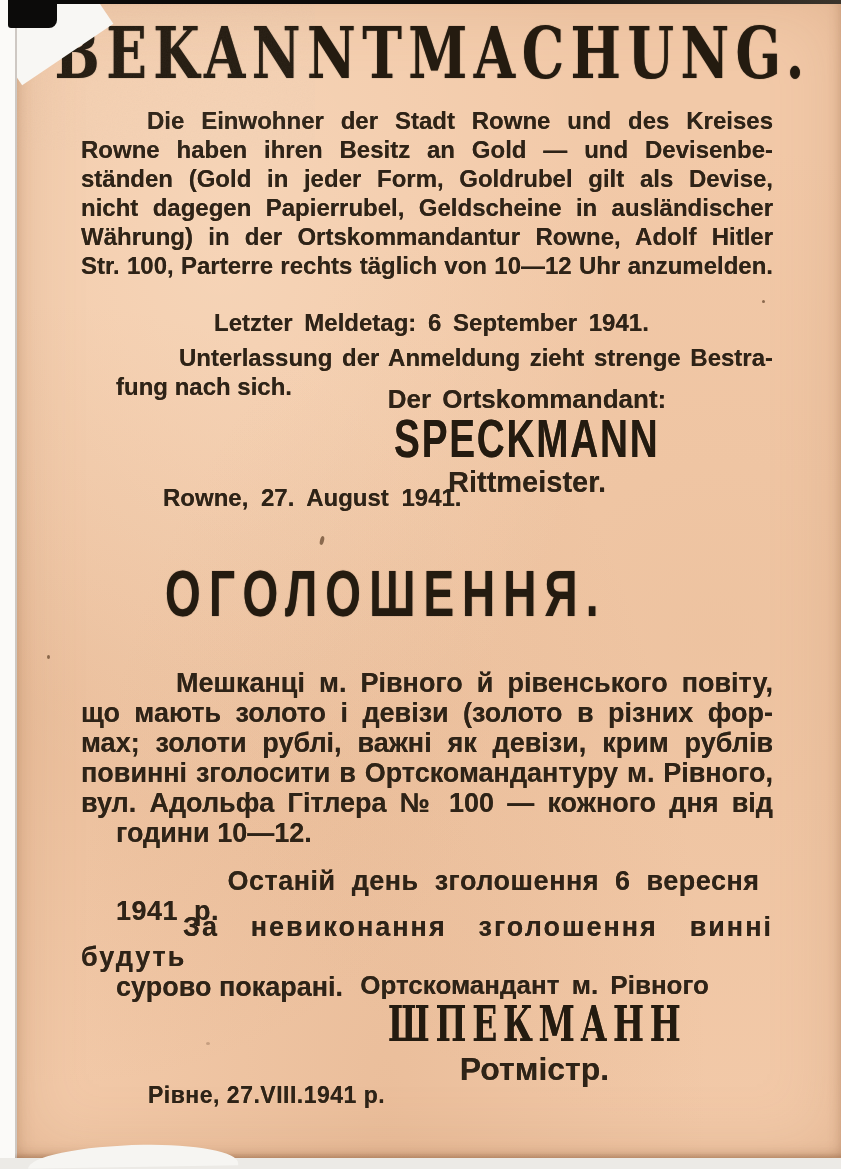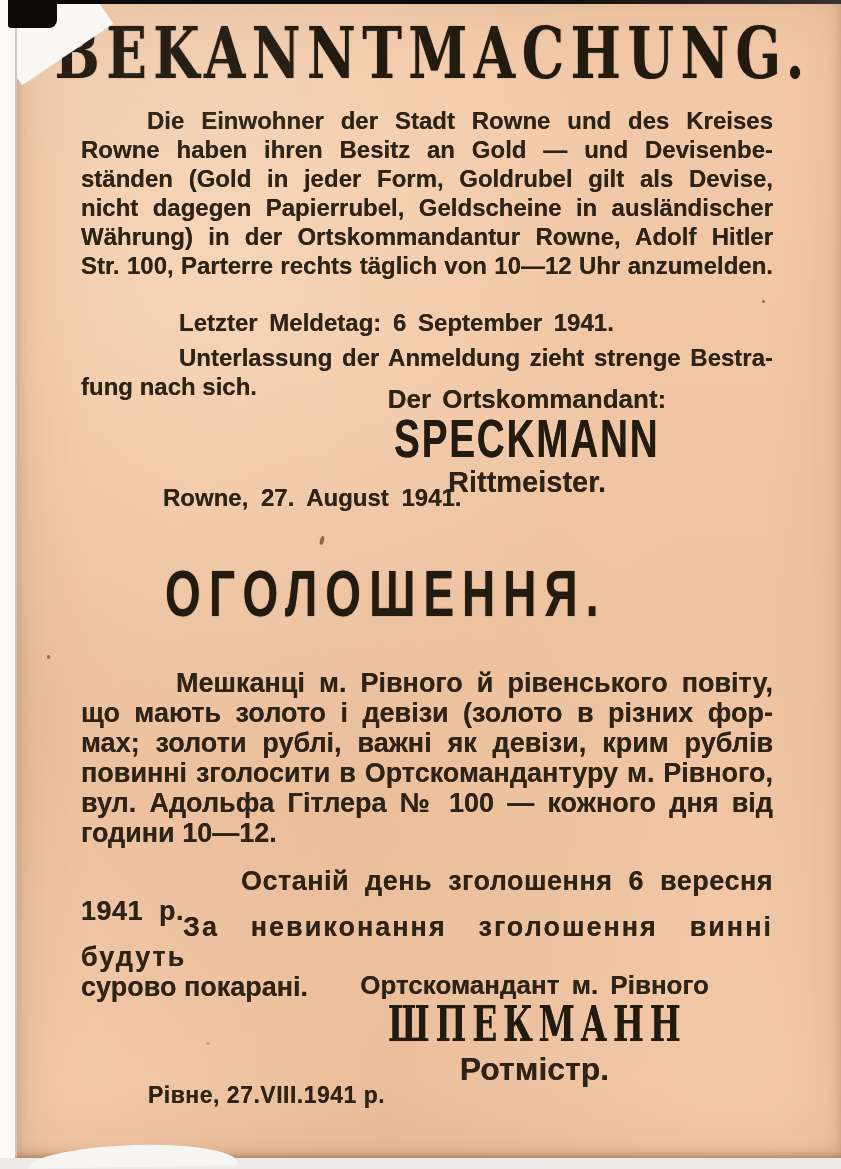--- a/index.html
+++ b/index.html
@@ -42,21 +42,21 @@
   .abs{position:absolute;}
   .title-wrap{left:0;width:734px;text-align:center;}
   .big-title{display:inline-block;font-family:"DejaVu Serif","Liberation Serif",serif;font-weight:bold;color:#241b10;text-shadow:0 0 1px rgba(30,22,12,.6);}
   .de-title-wrap{top:20px;height:80px;}
   .de-title{font-size:58px;letter-spacing:7px;padding-left:7px;transform:scale(.92,1.22);transform-origin:center;}
   .ua-title-wrap{top:564px;height:86px;}
   .ua-title{font-family:"Liberation Sans","DejaVu Sans",sans-serif;font-size:51px;letter-spacing:9px;padding-left:9px;transform:scale(.9,1.28);transform-origin:center;}
   .body-de{font-size:24px;line-height:29px;font-weight:bold;}
   .body-ua{font-size:27px;line-height:30px;font-weight:bold;}
   .line{text-align:justify;text-align-last:justify;}
-  .line.open{text-align:right;text-align-last:left;}
+  .line.open{text-align:center;text-align-last:left;margin-left:35px;}
   .blk{left:66px;width:692px;}
   .sig{text-align:center;}
   .sig-name-wrap{display:block;}
   .sig-name{display:inline-block;font-weight:bold;color:#241b10;}
   .de-sig-name{font-family:"Liberation Sans","DejaVu Sans",sans-serif;font-size:44px;letter-spacing:2px;transform:scale(.88,1.22);transform-origin:center;}
   .ua-sig-name{font-family:"DejaVu Serif","Liberation Serif",serif;font-size:40px;letter-spacing:7px;padding-left:7px;transform:scale(.82,1.22);transform-origin:center;}
 </style>
 </head>
 <body>
 

